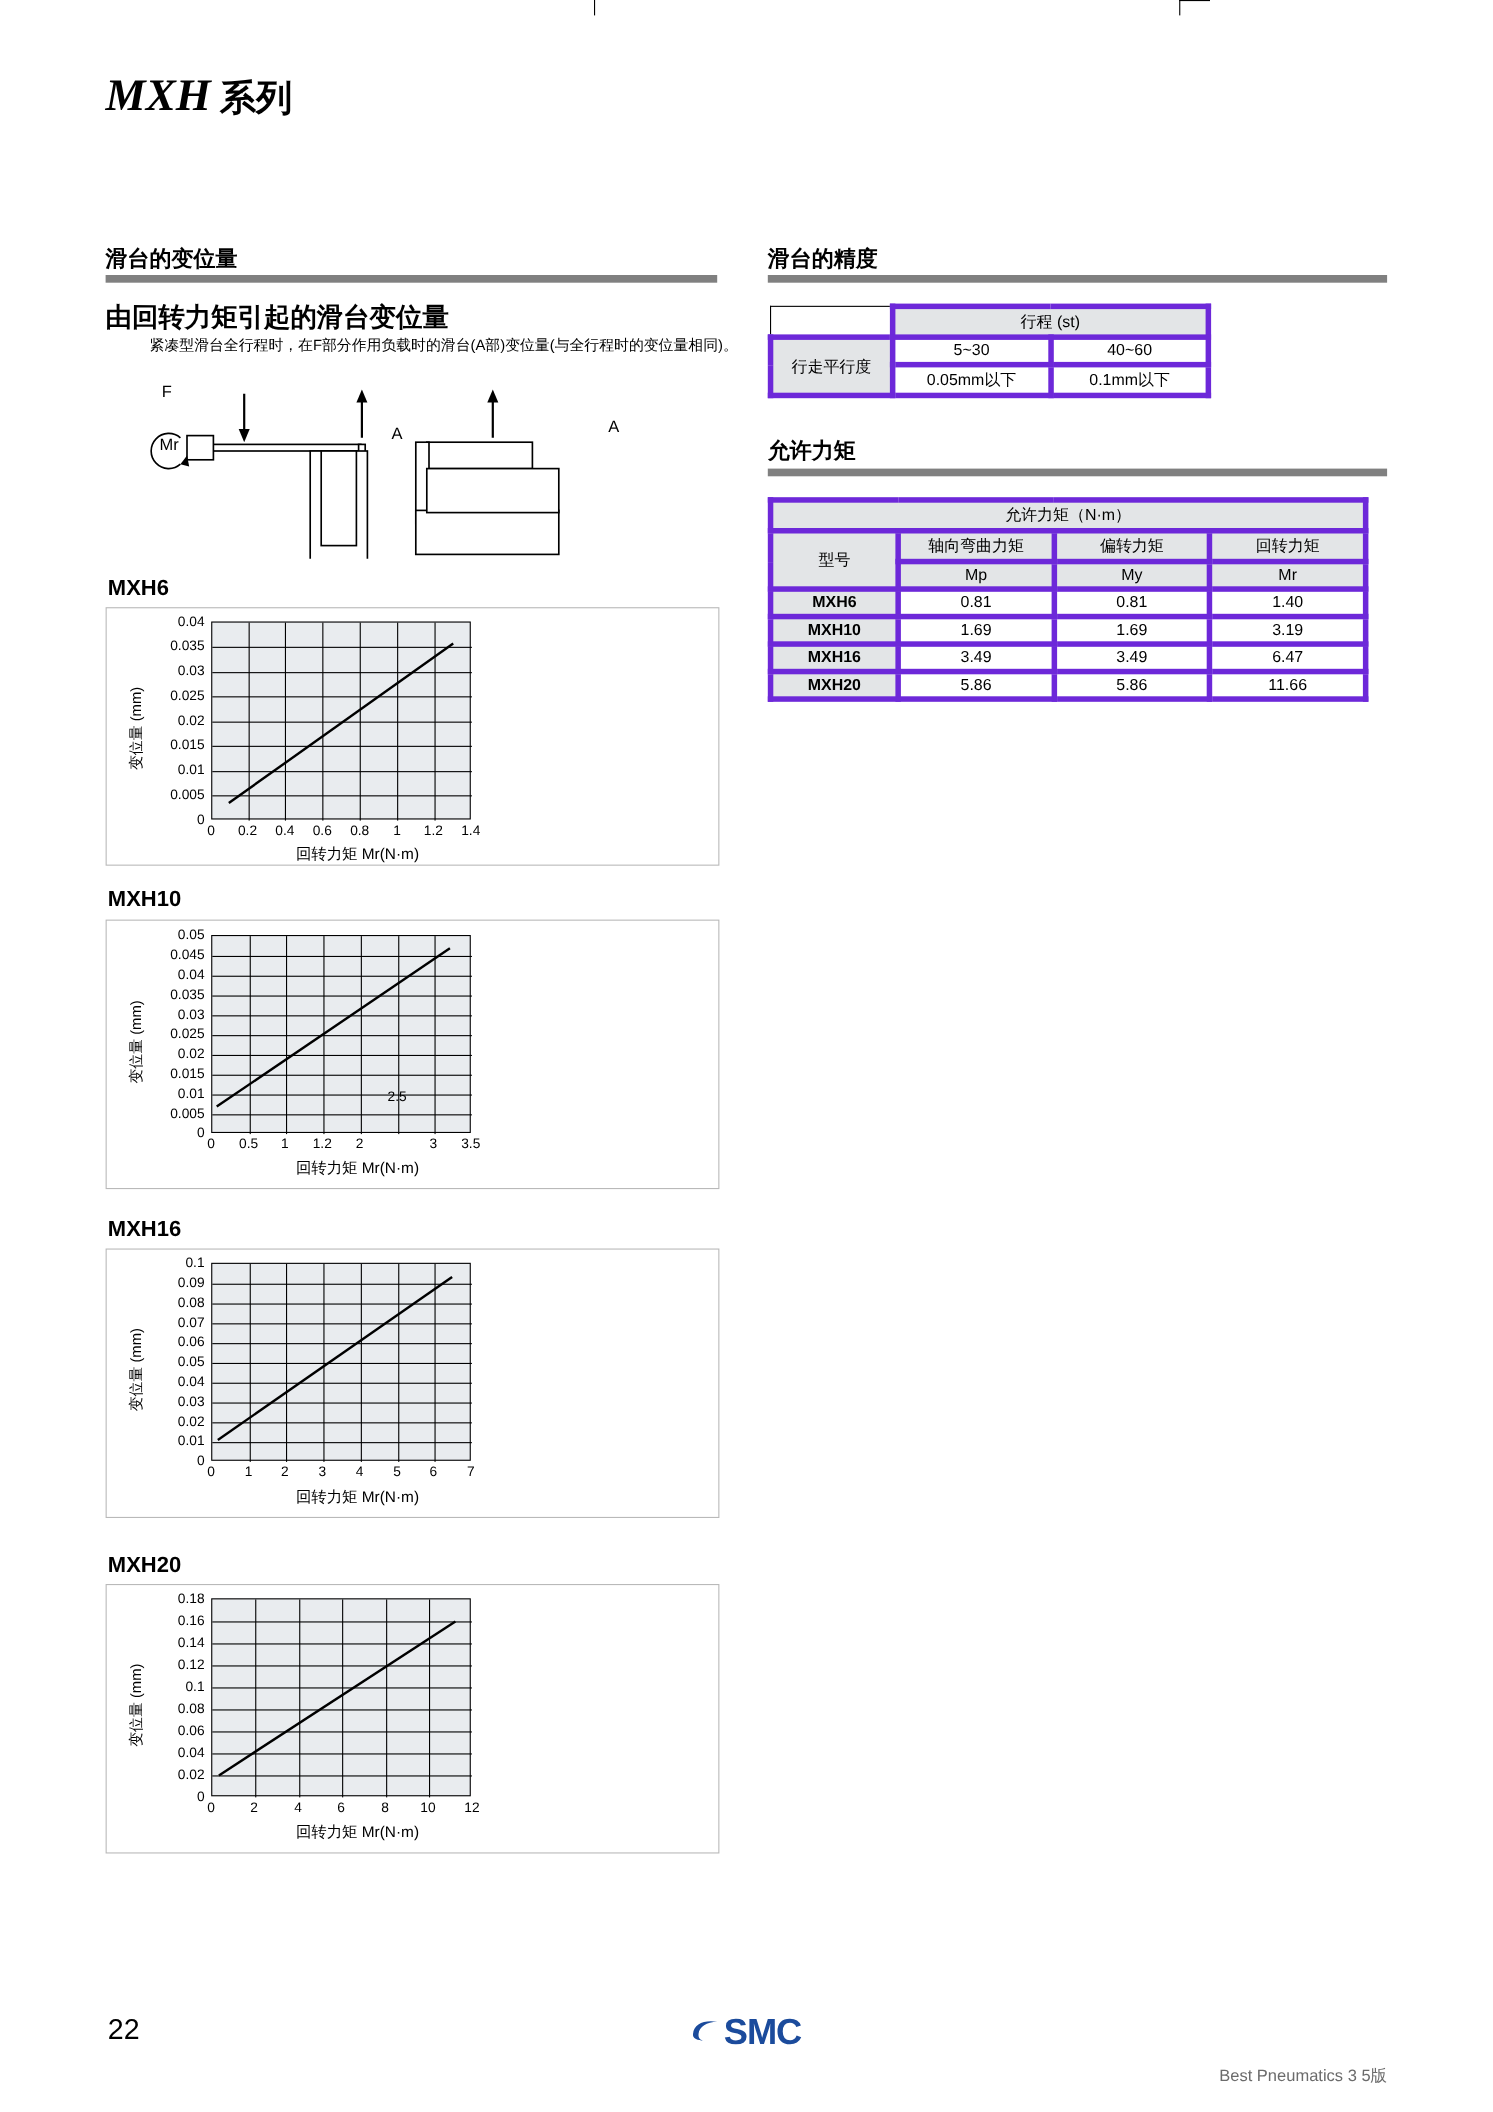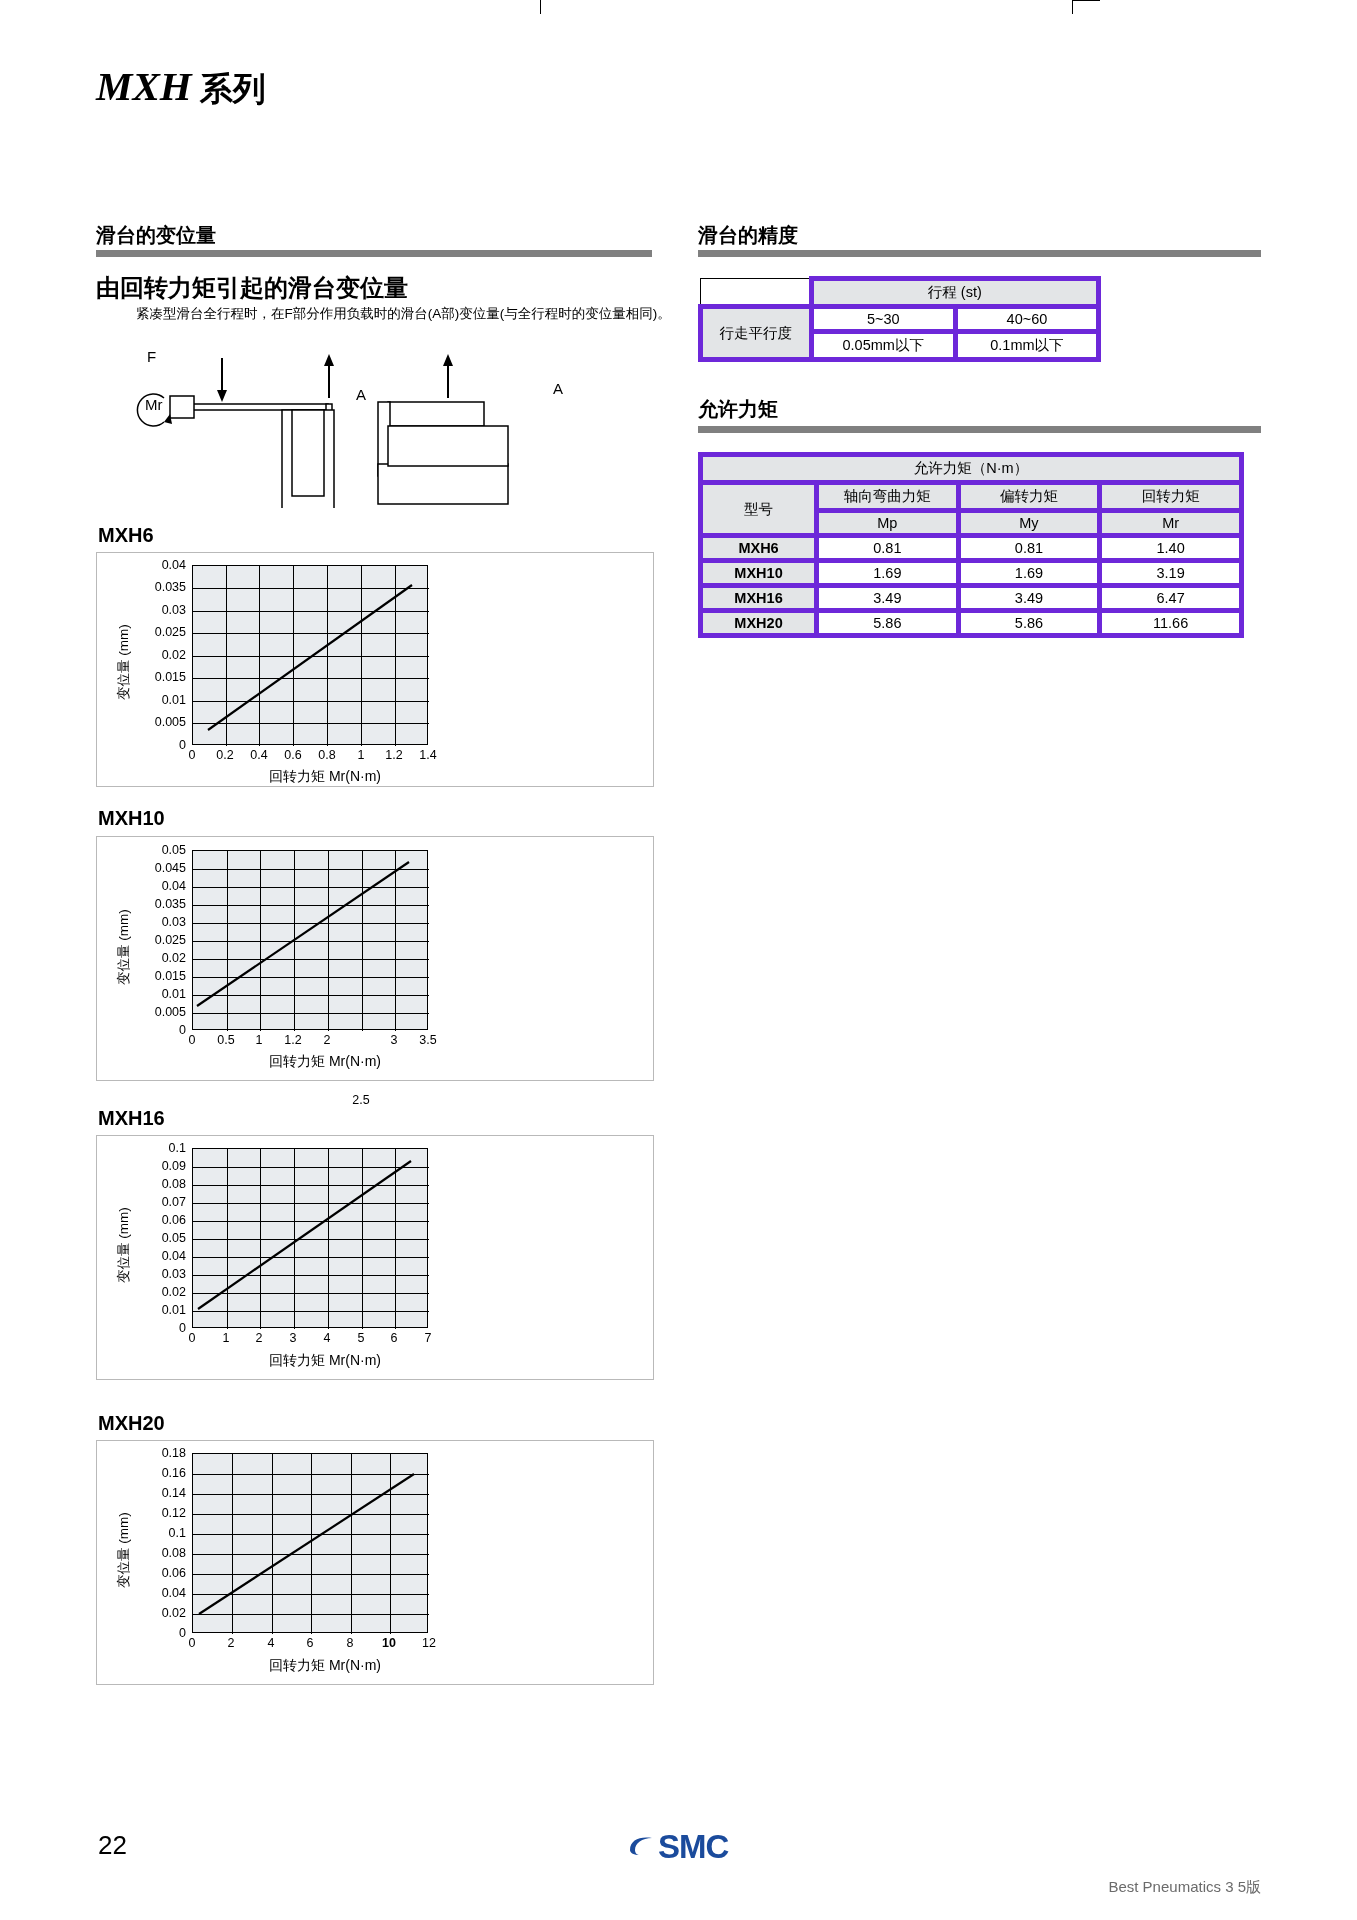--- a/index.html
+++ b/index.html
@@ -179,21 +179,21 @@
   <div class="ytick" style="left:130px;top:951px;width:56px;">0.02</div>
   <div class="ytick" style="left:130px;top:969px;width:56px;">0.015</div>
   <div class="ytick" style="left:130px;top:987px;width:56px;">0.01</div>
   <div class="ytick" style="left:130px;top:1005px;width:56px;">0.005</div>
   <div class="ytick" style="left:130px;top:1023px;width:56px;">0</div>
   <div class="xtick" style="left:176px;top:1033px;width:32px;">0</div>
   <div class="xtick" style="left:210px;top:1033px;width:32px;">0.5</div>
   <div class="xtick" style="left:243px;top:1033px;width:32px;">1</div>
   <div class="xtick" style="left:277px;top:1033px;width:32px;">1.2</div>
   <div class="xtick" style="left:311px;top:1033px;width:32px;">2</div>
-  <div class="xtick" style="left:345px;top:1093px;width:32px;">2.5</div>
+  <div class="xtick" style="left:345px;top:990px;width:32px;">2.5</div>
   <div class="xtick" style="left:378px;top:1033px;width:32px;">3</div>
   <div class="xtick" style="left:412px;top:1033px;width:32px;">3.5</div>
 
   <div class="chart-label" style="left:98px;top:1107px;">MXH16</div>
   <div class="chart-box" style="left:96px;top:1135px;width:556px;height:243px;"></div>
   <div class="plot" style="left:192px;top:1148px;width:236px;height:180px;">
     <div class="gl-v" style="left:34px;height:180px;"></div>
     <div class="gl-v" style="left:67px;height:180px;"></div>
     <div class="gl-v" style="left:101px;height:180px;"></div>
     <div class="gl-v" style="left:135px;height:180px;"></div>
@@ -264,21 +264,21 @@
   <div class="ytick" style="left:130px;top:1546px;width:56px;">0.08</div>
   <div class="ytick" style="left:130px;top:1566px;width:56px;">0.06</div>
   <div class="ytick" style="left:130px;top:1586px;width:56px;">0.04</div>
   <div class="ytick" style="left:130px;top:1606px;width:56px;">0.02</div>
   <div class="ytick" style="left:130px;top:1626px;width:56px;">0</div>
   <div class="xtick" style="left:176px;top:1636px;width:32px;">0</div>
   <div class="xtick" style="left:215px;top:1636px;width:32px;">2</div>
   <div class="xtick" style="left:255px;top:1636px;width:32px;">4</div>
   <div class="xtick" style="left:294px;top:1636px;width:32px;">6</div>
   <div class="xtick" style="left:334px;top:1636px;width:32px;">8</div>
-  <div class="xtick" style="left:373px;top:1636px;width:32px;font-weight:bold;">10</div>
+  <div class="xtick" style="left:373px;top:1636px;width:32px;">10</div>
   <div class="xtick" style="left:413px;top:1636px;width:32px;">12</div>
 
   <div class="sec-head" style="left:698px;top:222px;">滑台的精度</div>
   <div class="sec-rule" style="left:698px;top:250px;width:563px;"></div>
 
   <table class="t" style="left:698px;top:276px;width:403px;">
     <tbody>
         <tr>
       <td class="hd" rowspan="1" style="width:112px;border:1px solid #000;border-right:1px solid #000;background:#fff;"></td>
       <td class="hd" colspan="2">行程 (st)</td>

